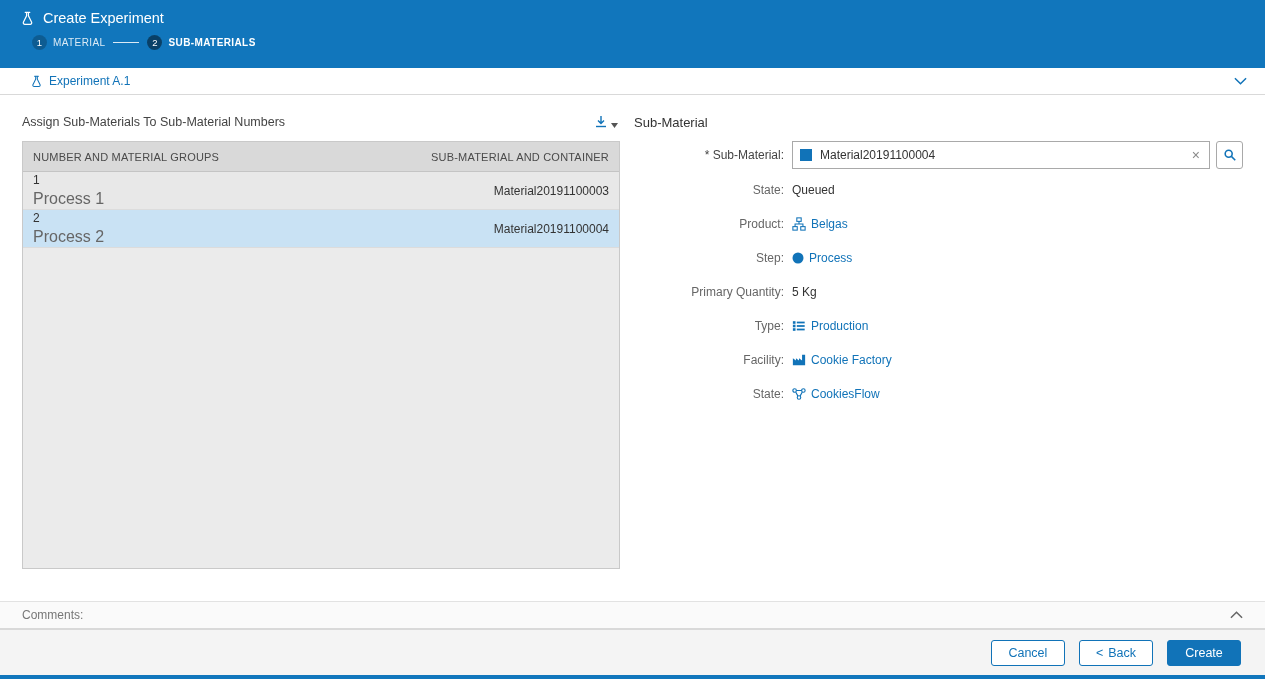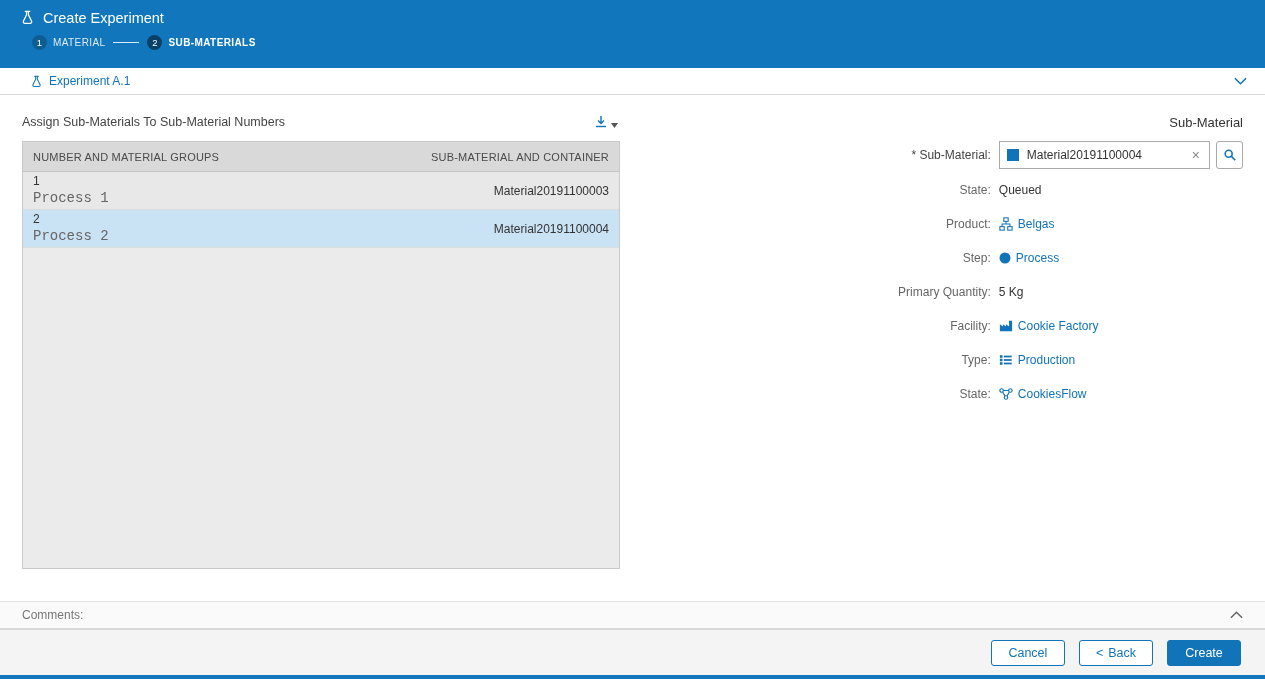--- a/index.html
+++ b/index.html
@@ -15,21 +15,21 @@
   html,body{margin:0;padding:0;}
   body{
     width:1265px;height:679px;overflow:hidden;
     font-family:"Liberation Sans",sans-serif;
     background:#fff;color:#333;font-size:12px;
   }
   .app{display:flex;flex-direction:column;height:100%;}
 
   
   .topbar{height:68px;background:var(--header-blue);color:#fff;padding:10px 20px 0 20px;flex:none;}
-  .title-row{display:flex;align-items:flex-start;gap:8px;}
+  .title-row{display:flex;align-items:flex-end;gap:8px;}
   .title-row .flask{display:flex;align-items:center;}
   .page-title{font-size:14.5px;}
   .stepper{display:flex;align-items:center;margin-top:9px;padding-left:12px;}
   .step{display:flex;align-items:center;gap:6px;cursor:pointer;}
   .step-circle{width:15px;height:15px;border-radius:50%;display:flex;align-items:center;justify-content:center;
     font-size:9.5px;color:#fff;}
   .step-done .step-circle{background:rgba(0,0,0,0.22);}
   .step-active .step-circle{background:rgba(0,0,0,0.45);}
   .step-label{font-size:10px;letter-spacing:.4px;}
   .step-done .step-label{opacity:.85;}
@@ -53,26 +53,26 @@
 
   .grid{margin-top:8px;height:428px;border:1px solid var(--border);display:flex;flex-direction:column;background:var(--table-body);}
   .ghead{display:flex;background:var(--table-header);height:30px;align-items:center;flex:none;border-bottom:1px solid #c4c4c4;}
   .gh-cell{font-size:11px;color:#4a4a4a;letter-spacing:.2px;padding:0 10px;cursor:pointer;}
   .gh-left{flex:1;}
   .gh-right{width:230px;text-align:right;}
   .trow{display:flex;height:38px;align-items:center;background:var(--row-bg);border-bottom:1px solid #dcdcdc;cursor:pointer;}
   .trow.selected{background:var(--selected-row);}
   .tc-left{flex:1;padding:0 10px;display:flex;flex-direction:column;justify-content:center;gap:1px;}
   .row-number{font-size:12px;color:#333;line-height:1.2;}
-  .row-group{font-size:14px;color:#666;line-height:1.2;font-family:Liberation Mono, monospace;}
+  .row-group{font-size:16px;color:#666;line-height:1.2;}
   .tc-right{width:230px;padding:0 10px;text-align:right;font-size:12px;color:#333;}
   .gfill{flex:1;}
 
   
-  .right-panel{flex:1;display:flex;flex-direction:column;align-items:flex-end;}
+  .right-panel{flex:1;display:flex;flex-direction:column;}
   .right-title{margin-top:16px;font-size:13px;color:#333;height:22px;display:flex;align-items:center;}
   .form{margin-top:8px;}
   .frow{display:flex;align-items:center;margin-bottom:13px;min-height:21px;}
   .flabel{width:150px;flex:none;text-align:right;margin-right:8px;color:#666;font-size:12px;}
   .fvalue{font-size:12px;color:#333;display:flex;align-items:center;gap:5px;}
   .fvalue.link{color:var(--accent);cursor:pointer;}
   .input-row{margin-bottom:10px;}
   .input-wrap{flex:1;height:28px;border:1px solid #a9a9a9;background:#fff;display:flex;align-items:center;
     padding:0 7px;gap:6px;}
   .sq-icon{width:12px;height:12px;background:var(--accent);flex:none;}
@@ -240,51 +240,51 @@
             <span>Process</span>
           </span>
         </div>
 
         <div class="frow">
           <span class="flabel">Primary Quantity:</span>
           <span class="fvalue">5 Kg</span>
         </div>
 
         <div class="frow">
-          <span class="flabel">Facility:</span>
-          <span class="fvalue link">
-            <span>
-              <svg viewBox="0 0 16 16" width="14" height="14">
-                  <path d="M1 14V6l3.5 2.5V6L8 8.5V6l3.5 2.5V2H15v12z" fill="#1173b8"></path>
-                </svg>
-            </span>
-            <span>Cookie Factory</span>
-          </span>
-        </div>
-
-        <div class="frow">
           <span class="flabel">Type:</span>
           <span class="fvalue link">
             <span>
               <svg viewBox="0 0 16 16" width="14" height="14">
                   <g fill="#1173b8">
                     <rect x="1" y="2.5" width="3" height="3"></rect>
                     <rect x="1" y="6.5" width="3" height="3"></rect>
                     <rect x="1" y="10.5" width="3" height="3"></rect>
                     <rect x="5.5" y="3" width="9" height="2"></rect>
                     <rect x="5.5" y="7" width="9" height="2"></rect>
                     <rect x="5.5" y="11" width="9" height="2"></rect>
                   </g>
                 </svg>
             </span>
             <span>Production</span>
           </span>
         </div>
 
         <div class="frow">
+          <span class="flabel">Facility:</span>
+          <span class="fvalue link">
+            <span>
+              <svg viewBox="0 0 16 16" width="14" height="14">
+                  <path d="M1 14V6l3.5 2.5V6L8 8.5V6l3.5 2.5V2H15v12z" fill="#1173b8"></path>
+                </svg>
+            </span>
+            <span>Cookie Factory</span>
+          </span>
+        </div>
+
+        <div class="frow">
           <span class="flabel">State:</span>
           <span class="fvalue link">
             <span>
               <svg viewBox="0 0 16 16" width="14" height="14" fill="none" stroke="#1173b8" stroke-width="1.3">
                   <circle cx="3" cy="4" r="2"></circle>
                   <circle cx="13" cy="4" r="2"></circle>
                   <circle cx="8" cy="12" r="2"></circle>
                   <path d="M5 4h6M4.2 5.8l2.6 4.6M11.8 5.8L9.2 10.4"></path>
                 </svg>
             </span>

